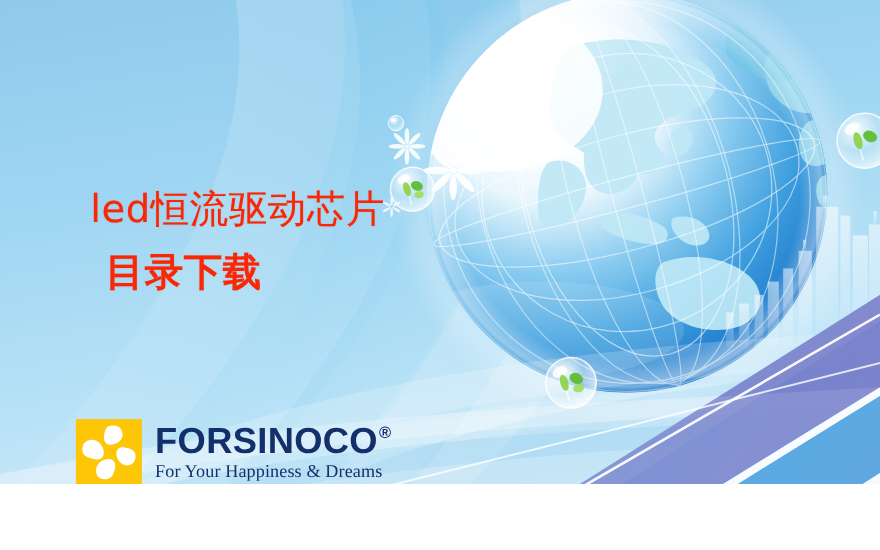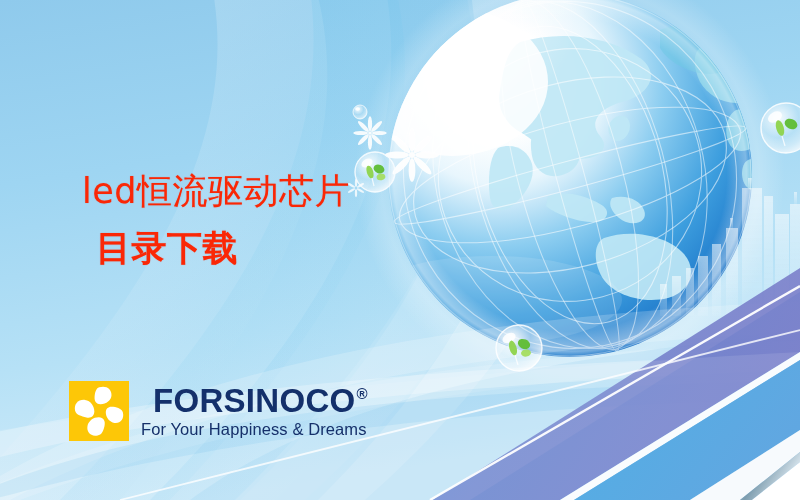--- a/index.html
+++ b/index.html
@@ -7,21 +7,21 @@
     padding: 0;
     background: #ffffff;
   }
   body {
     font-family: "Liberation Sans", sans-serif;
   }
 
   #banner {
     position: relative;
     width: 800px;
-    height: 500px;
+    height: 440px;
     overflow: hidden;
     background: linear-gradient(180deg, #95cdee 0%, #9ed5f2 38%, #b3e0f6 72%, #cfeaf9 100%);
   }
 
   .layer {
     position: absolute;
     inset: 0;
     width: 800px;
     height: 500px;
     pointer-events: none;
@@ -71,31 +71,30 @@
   #wordmark {
     color: #14306b;
     font-family: "Liberation Sans", sans-serif;
     font-weight: bold;
     font-size: 33px;
     line-height: 34px;
     letter-spacing: 0.3px;
     white-space: nowrap;
     display: flex;
     align-items: flex-start;
-    margin-left: 12px;
   }
   #wordmark .reg {
     font-size: 15px;
     line-height: 15px;
     margin-top: 2px;
     margin-left: 1px;
   }
   #tagline {
     color: #16306a;
-    font-family: Liberation Sans, sans-serif;
+    font-family: Liberation Serif, serif;
     font-size: 16.5px;
     line-height: 20px;
     letter-spacing: 0.1px;
     white-space: nowrap;
     margin-top: 1px;
   }
 </style>
 </head>
 <body>
 

